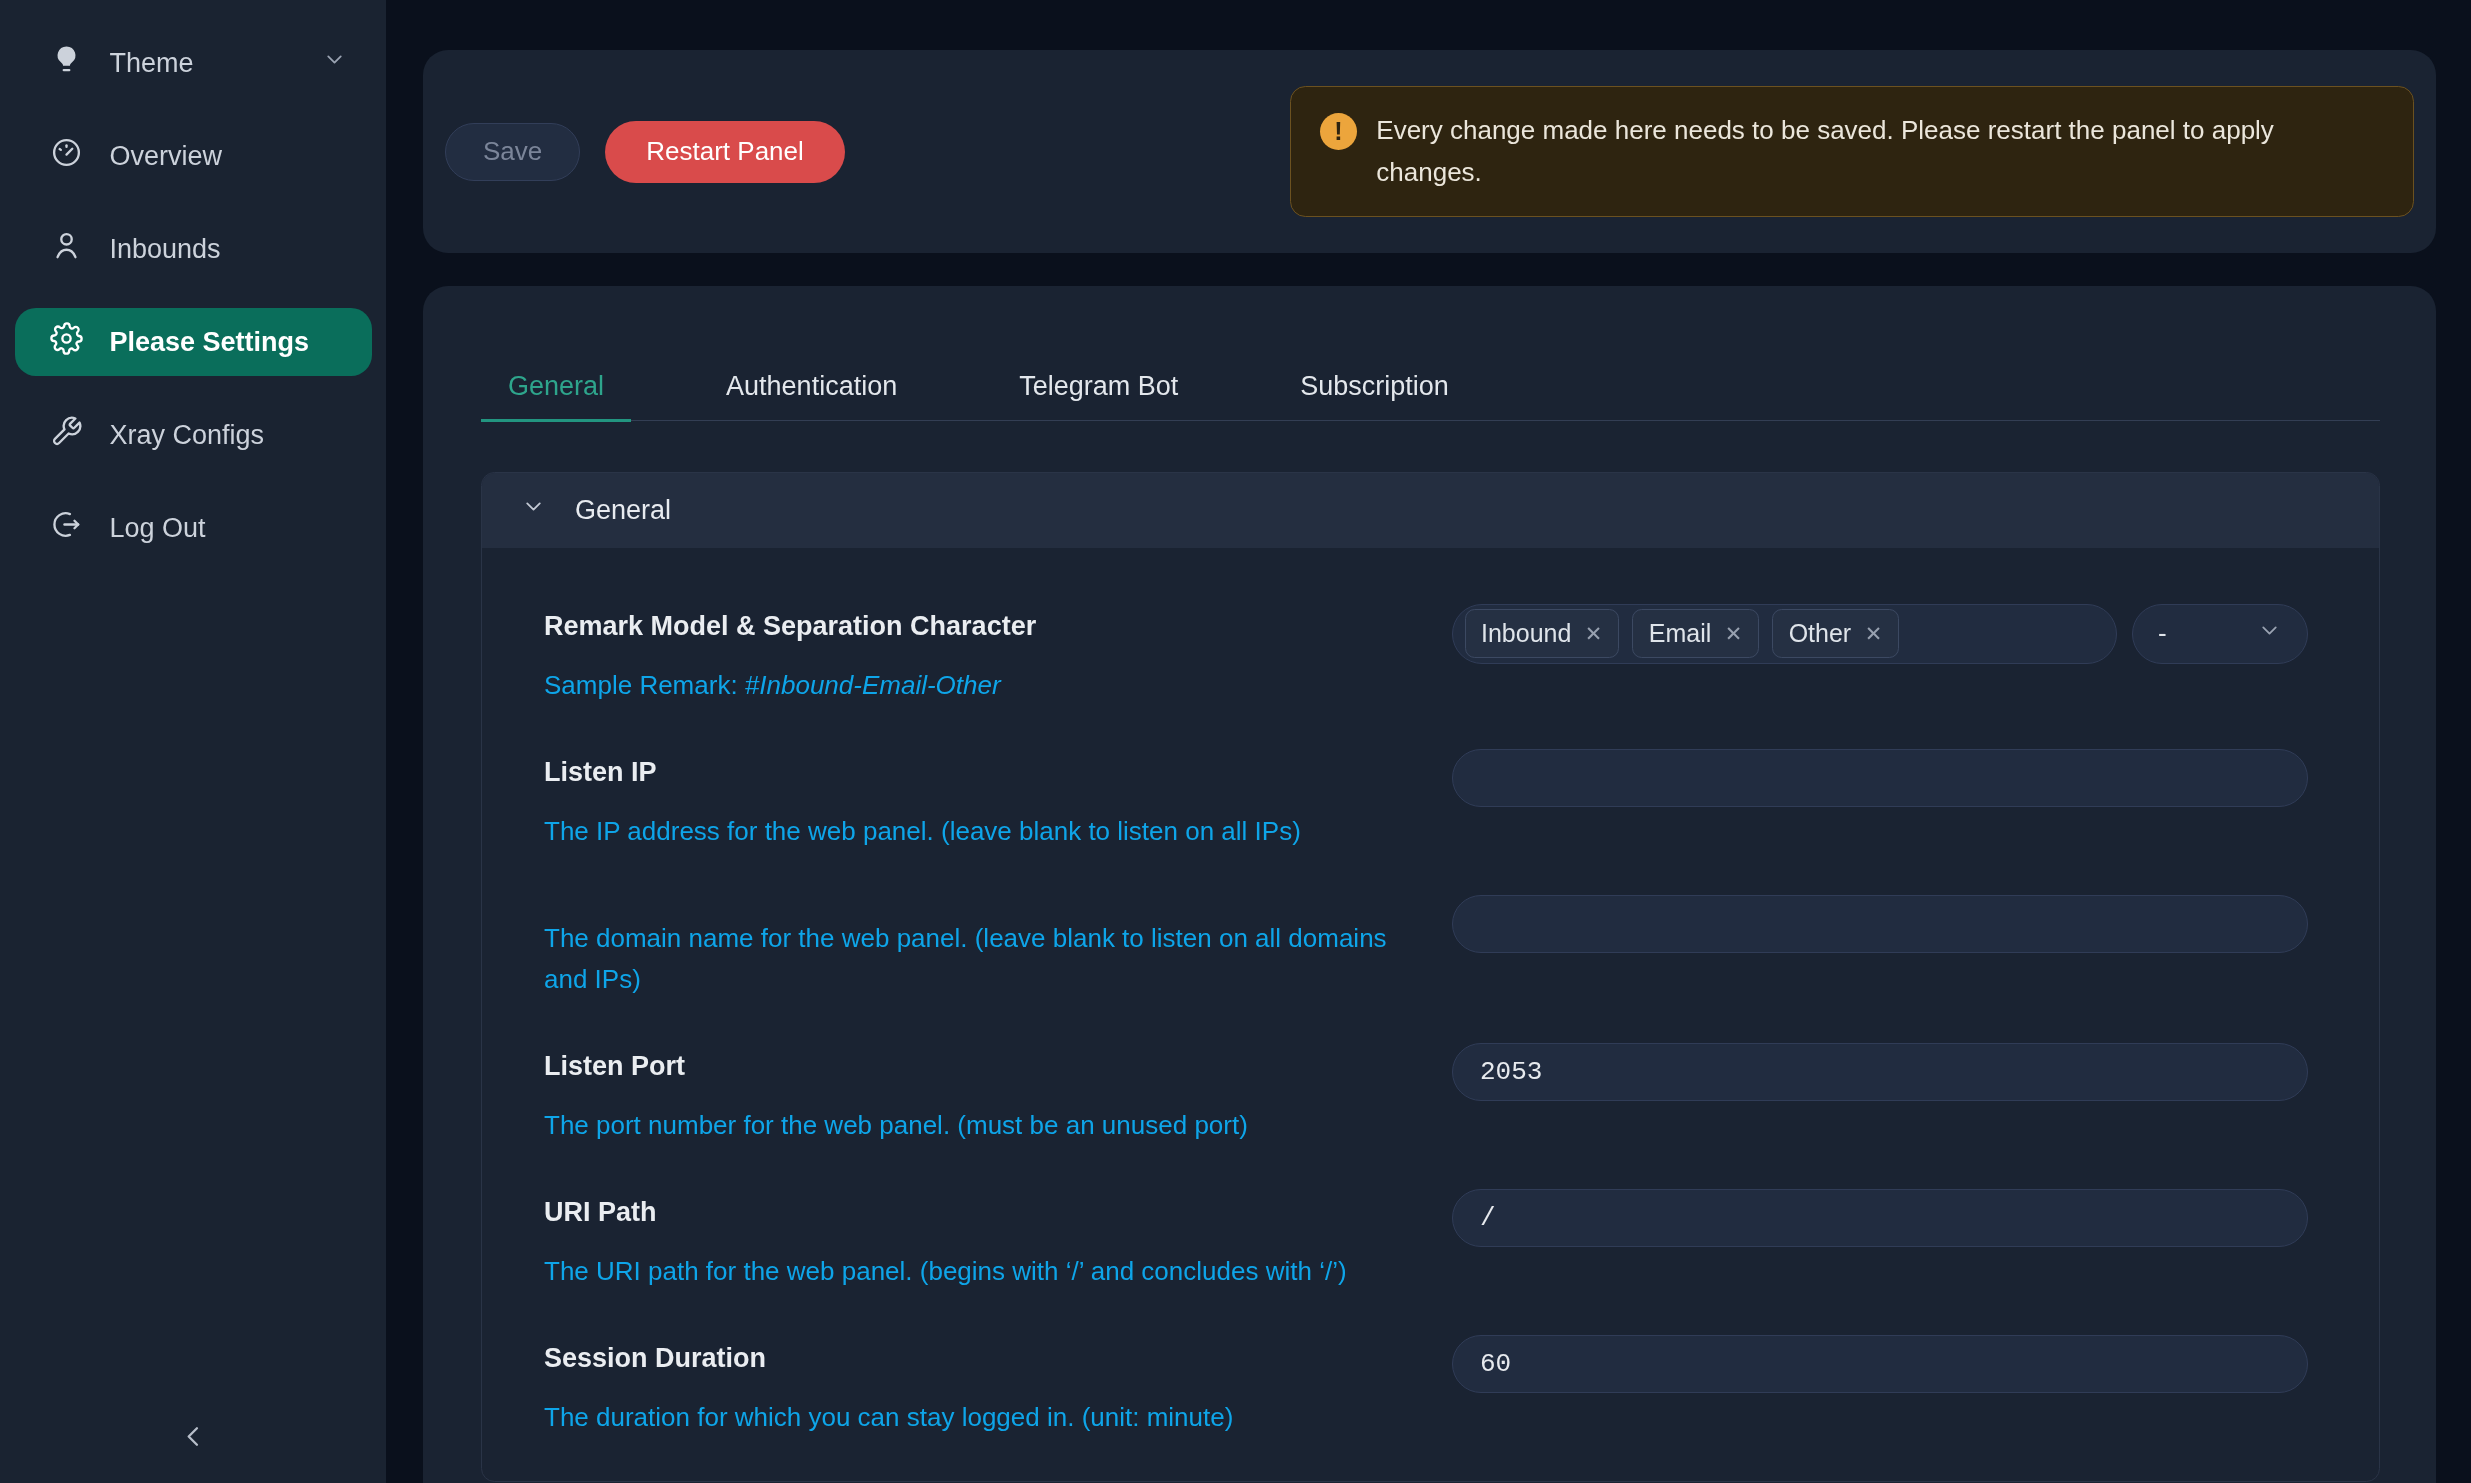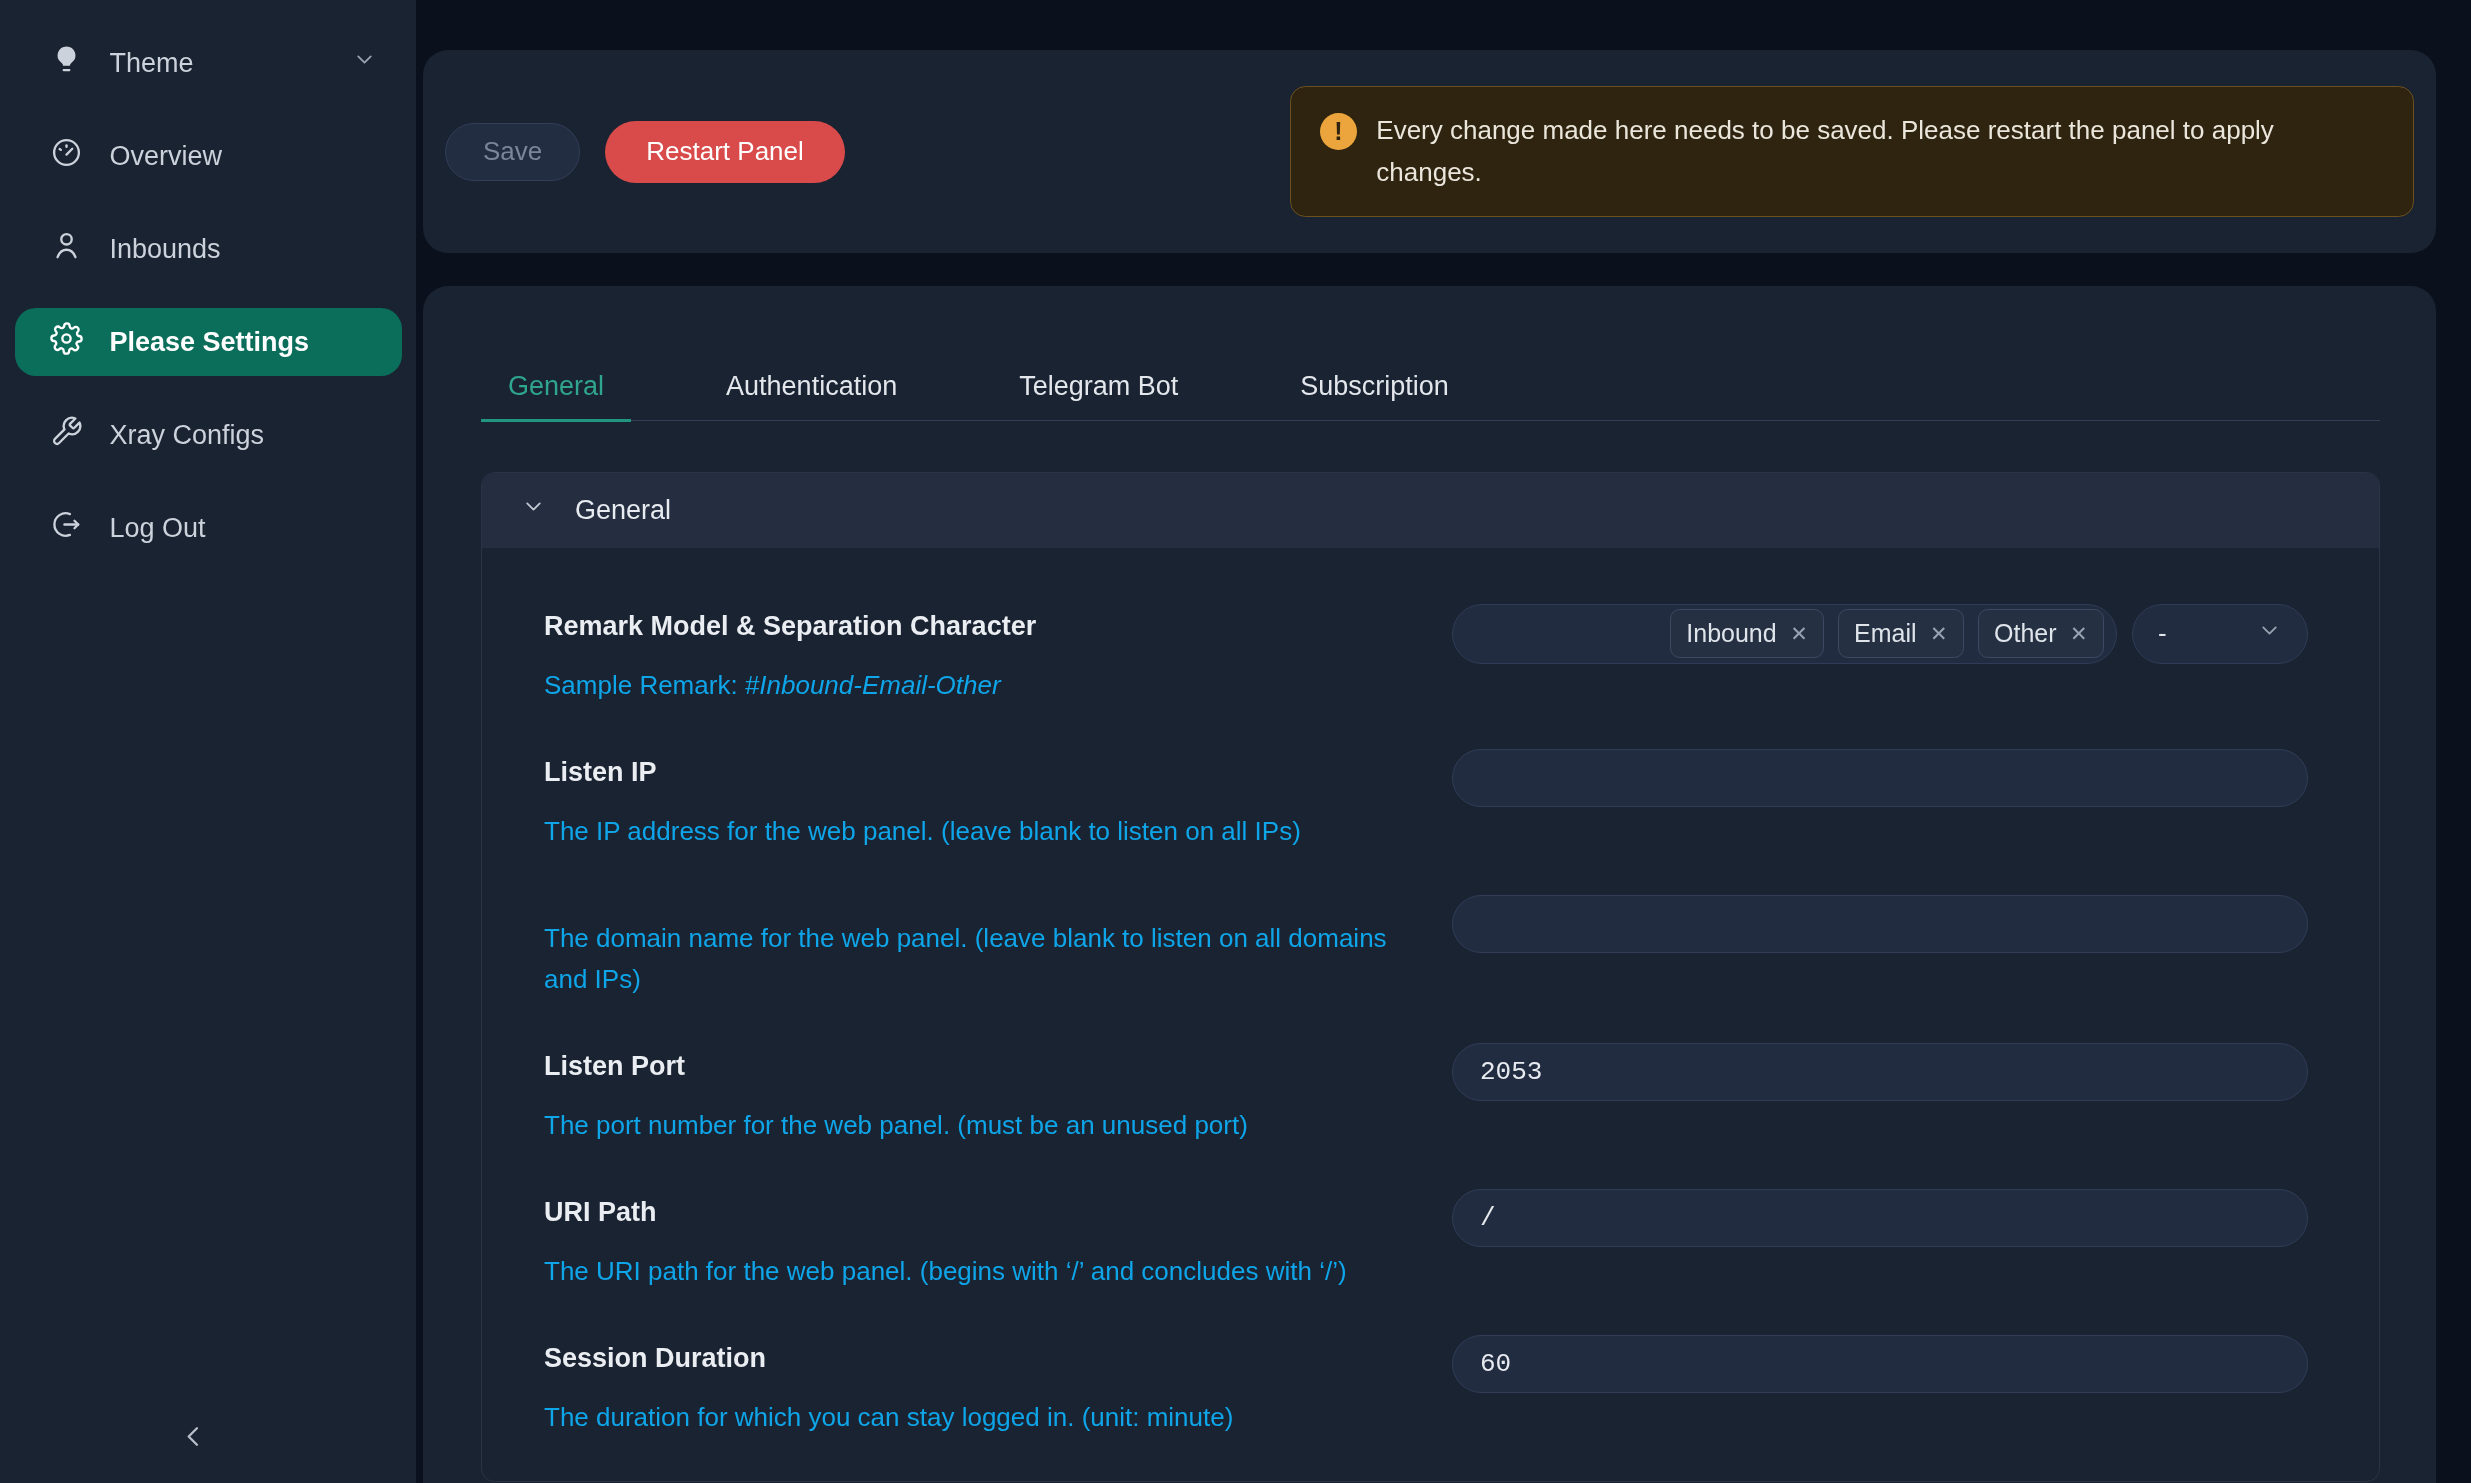--- a/index.html
+++ b/index.html
@@ -1,20 +1,20 @@
 <!DOCTYPE html>
 <html><head>
 <meta charset="utf-8">
 <style>
   * { margin:0; padding:0; box-sizing:border-box; }
   html,body { width:2472px; height:1483px; overflow:hidden;
     background:#0a101c; font-family:"Liberation Sans", sans-serif; }
 
   
-  .sidebar { position:fixed; left:0; top:0; width:416px; height:1483px;
+  .sidebar { position:fixed; left:0; top:0; width:386px; height:1483px;
     background:#1a2331; padding-top:29px; z-index:5; }
   .side-item { display:flex; align-items:center; gap:27px;
     margin:0 14.5px 25px 14.5px; height:68px; padding:0 25px 0 35px;
     border-radius:21px; color:#ccd2db; font-size:27px; cursor:pointer; }
   .side-item svg { width:33px; height:33px; flex-shrink:0; }
   .side-item.active { background:#0a6e5b; color:#ffffff; }
   .side-item .chev { margin-left:auto; color:#9aa3b2; }
   .side-item .chev svg { width:25px; height:25px; }
   .side-collapse { position:absolute; left:166px; bottom:17.4px; width:54px; height:54px;
     display:flex; align-items:center; justify-content:center; color:#b7bec9; cursor:pointer; }
@@ -60,21 +60,21 @@
     max-width:908px; }
   .f-desc i { font-style:italic; }
 
   .f-input { width:100%; height:58px; border-radius:29px; background:#212c40;
     border:1.9px solid #303c57; color:#e7eaee; font-size:26px; padding:0 27px;
     outline:none; font-family:Liberation Mono, monospace; }
 
   .remark-controls { display:flex; gap:15.4px; }
   .tags-box { flex:1; height:60px; border-radius:30px; background:#212c40;
     border:1.9px solid #303c57; display:flex; align-items:center; gap:13.5px;
-    padding:0 11.6px;justify-content:flex-end; }
+    padding:0 11.6px; }
   .tag { display:flex; align-items:center; gap:13.5px; border:1.9px solid #3c4962;
     border-radius:9.7px; padding:8.7px 15.4px; font-size:25px; color:#dfe4ea;
     background:rgba(255,255,255,0.02); }
   .tag .x { color:#98a1b0; font-size:21px; cursor:pointer; line-height:1; }
   .select { width:176px; height:60px; border-radius:30px; background:#212c40;
     border:1.9px solid #303c57; display:flex; align-items:center;
     justify-content:space-between; padding:0 25px; color:#dfe4ea;
     font-size:26px; cursor:pointer; }
   .select svg { width:25px; height:25px; color:#9aa3b2; }
 

